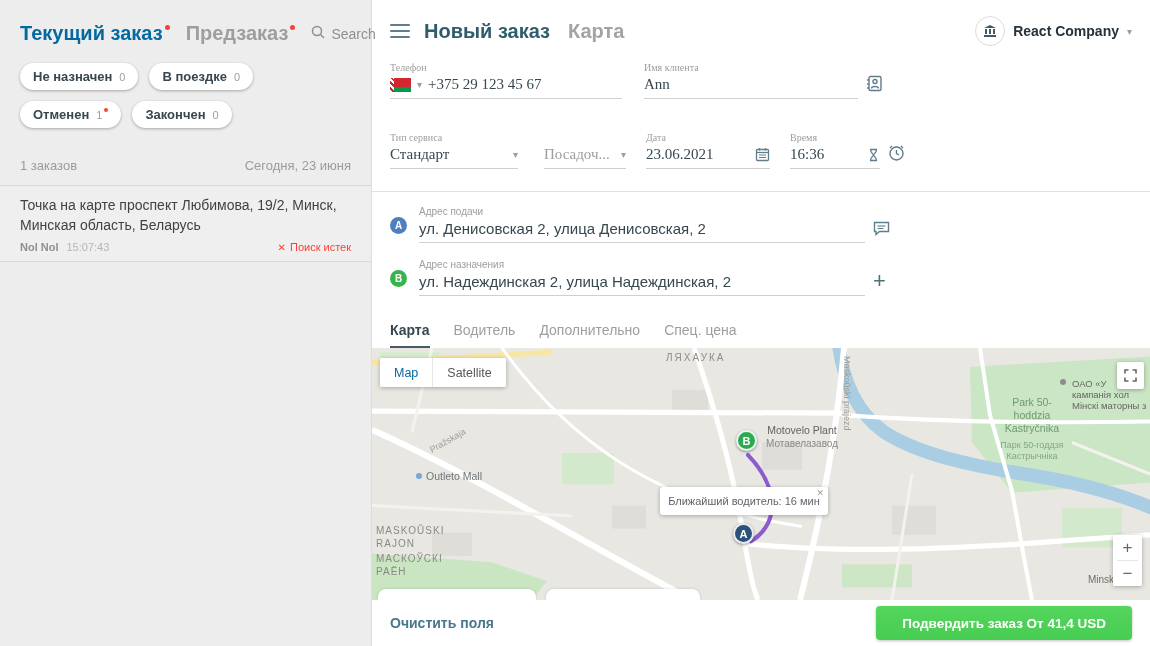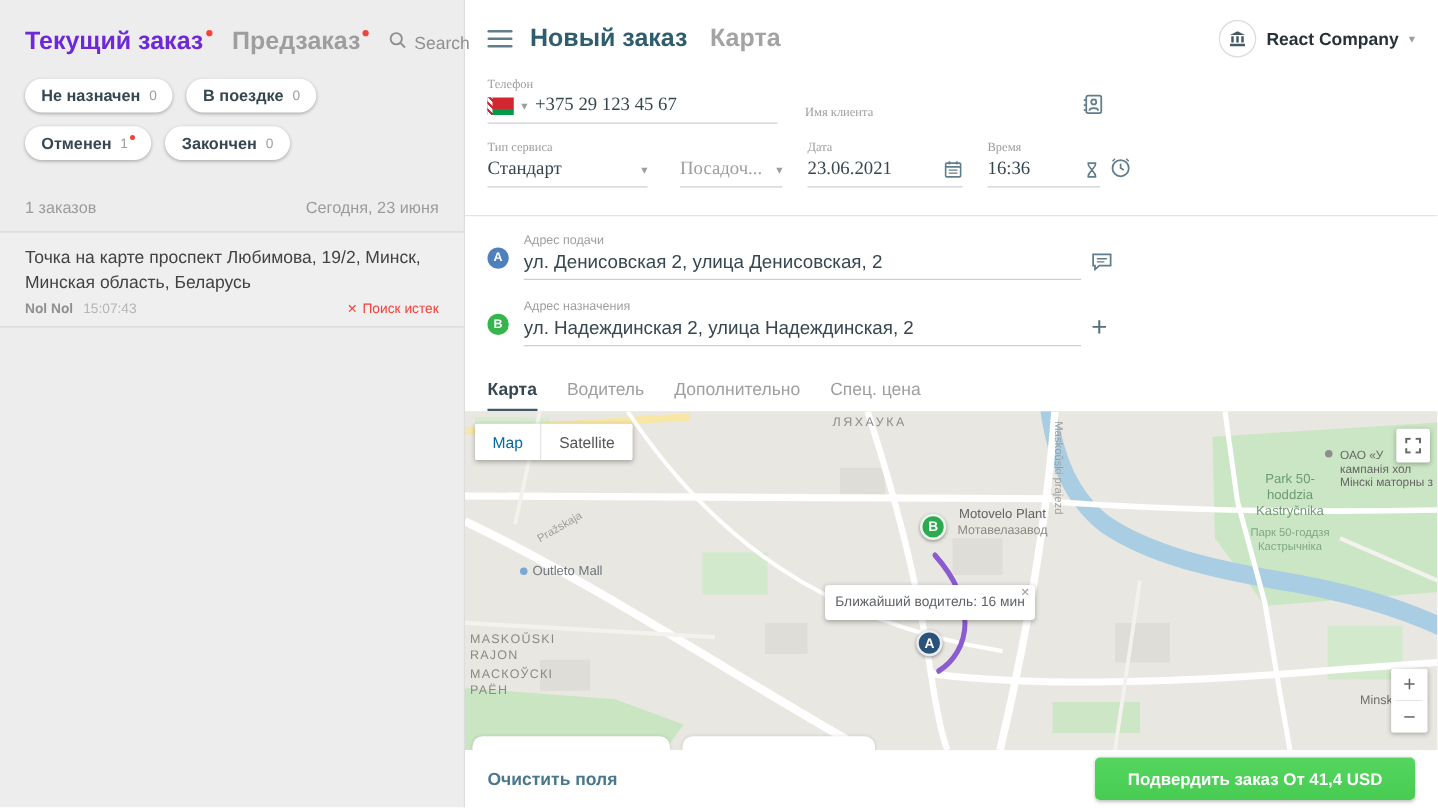--- a/index.html
+++ b/index.html
@@ -2,21 +2,21 @@
 <html><head>
 <meta charset="utf-8">
 <style>
   * { box-sizing: border-box; margin: 0; padding: 0; }
   html,body { width:1150px; height:646px; overflow:hidden; }
   body { font-family:"Liberation Sans", sans-serif; display:flex; background:#fff; color:#37474f; }
 
   
   .sidebar { width:372px; min-width:372px; background:#ededed; border-right:1px solid #ddd; position:relative; }
   .sb-head { display:flex; align-items:center; padding:22px 20px 0; }
-  .sb-title { font-size:20px; font-weight:bold; color:#6d28d9; margin-right:16px; cursor:pointer; white-space:nowrap; }
+  .sb-title { font-size:20px; font-weight:bold; color:#0369a1; margin-right:16px; cursor:pointer; white-space:nowrap; }
   .sb-title.inactive { color:#9e9e9e; }
   .reddot { display:inline-block; width:5px; height:5px; border-radius:50%; background:#f44336; vertical-align:10px; margin-left:2px; }
   .sb-search { margin-left:auto; display:flex; align-items:center; gap:6px; color:#8f8f8f; font-size:14px; cursor:pointer; }
   .pills { display:flex; flex-wrap:wrap; gap:11px; padding:18px 20px 0; }
   .pill { background:#fff; border-radius:16px; height:27px; display:flex; align-items:center; padding:0 13px; font-size:13px; font-weight:bold; color:#37474f; box-shadow:0 1px 3px rgba(0,0,0,.3); cursor:pointer; white-space:nowrap; }
   .pill .cnt { font-weight:normal; color:#9e9e9e; font-size:11px; margin-left:7px; }
   .pill .pdot { width:4px; height:4px; background:#f44336; border-radius:50%; margin-left:2px; align-self:flex-start; margin-top:7px; }
   .sb-meta { display:flex; justify-content:space-between; padding:0 20px; margin-top:30px; font-size:13px; color:#9b9b9b; }
   .order-card { margin-top:12px; border-top:1px solid #d8d8d8; border-bottom:1px solid #d8d8d8; padding:10px 20px 8px; background:#efefef; cursor:pointer; }
   .oc-addr { font-size:14px; color:#424242; line-height:1.4; }
@@ -195,34 +195,37 @@
       <div class="field f-phone">
         <div class="flabel">Телефон</div>
         <div class="fline">
           <span class="flag"></span>
           <span class="chevron">▾</span>
           <input class="fval" value="+375 29 123 45 67" style="">
         </div>
       </div>
       <div class="field f-name">
         <div class="flabel">Имя клиента</div>
+        <div class="fline">
+          <input class="fval" value="Ann" style="">
+        </div>
       </div>
       <span class="side-icon">
         <svg width="17" height="17" viewBox="0 0 17 17" fill="none" stroke="#607d8b" stroke-width="1.4">
             <rect x="3" y="1.5" width="12" height="14" rx="1.5"></rect>
             <line x1="1" y1="5" x2="3" y2="5"></line>
             <line x1="1" y1="9" x2="3" y2="9"></line>
             <line x1="1" y1="13" x2="3" y2="13"></line>
             <circle cx="9" cy="6.5" r="2"></circle>
             <path d="M5.5 13.5 C5.5 10.8 12.5 10.8 12.5 13.5"></path>
           </svg>
       </span>
     </div>
 
-    <div class="frow" style="margin-top:14px;">
+    <div class="frow" style="margin-top:33px;">
       <div class="field f-service">
         <div class="flabel">Тип сервиса</div>
         <div class="fline">
           <input class="fval" value="Стандарт" style="">
           <span class="chevron">▾</span>
         </div>
       </div>
       <div class="field f-boarding">
         <div class="fline" style="margin-top:13px;">
           <input class="fval gray" value="Посадоч..." style="">

